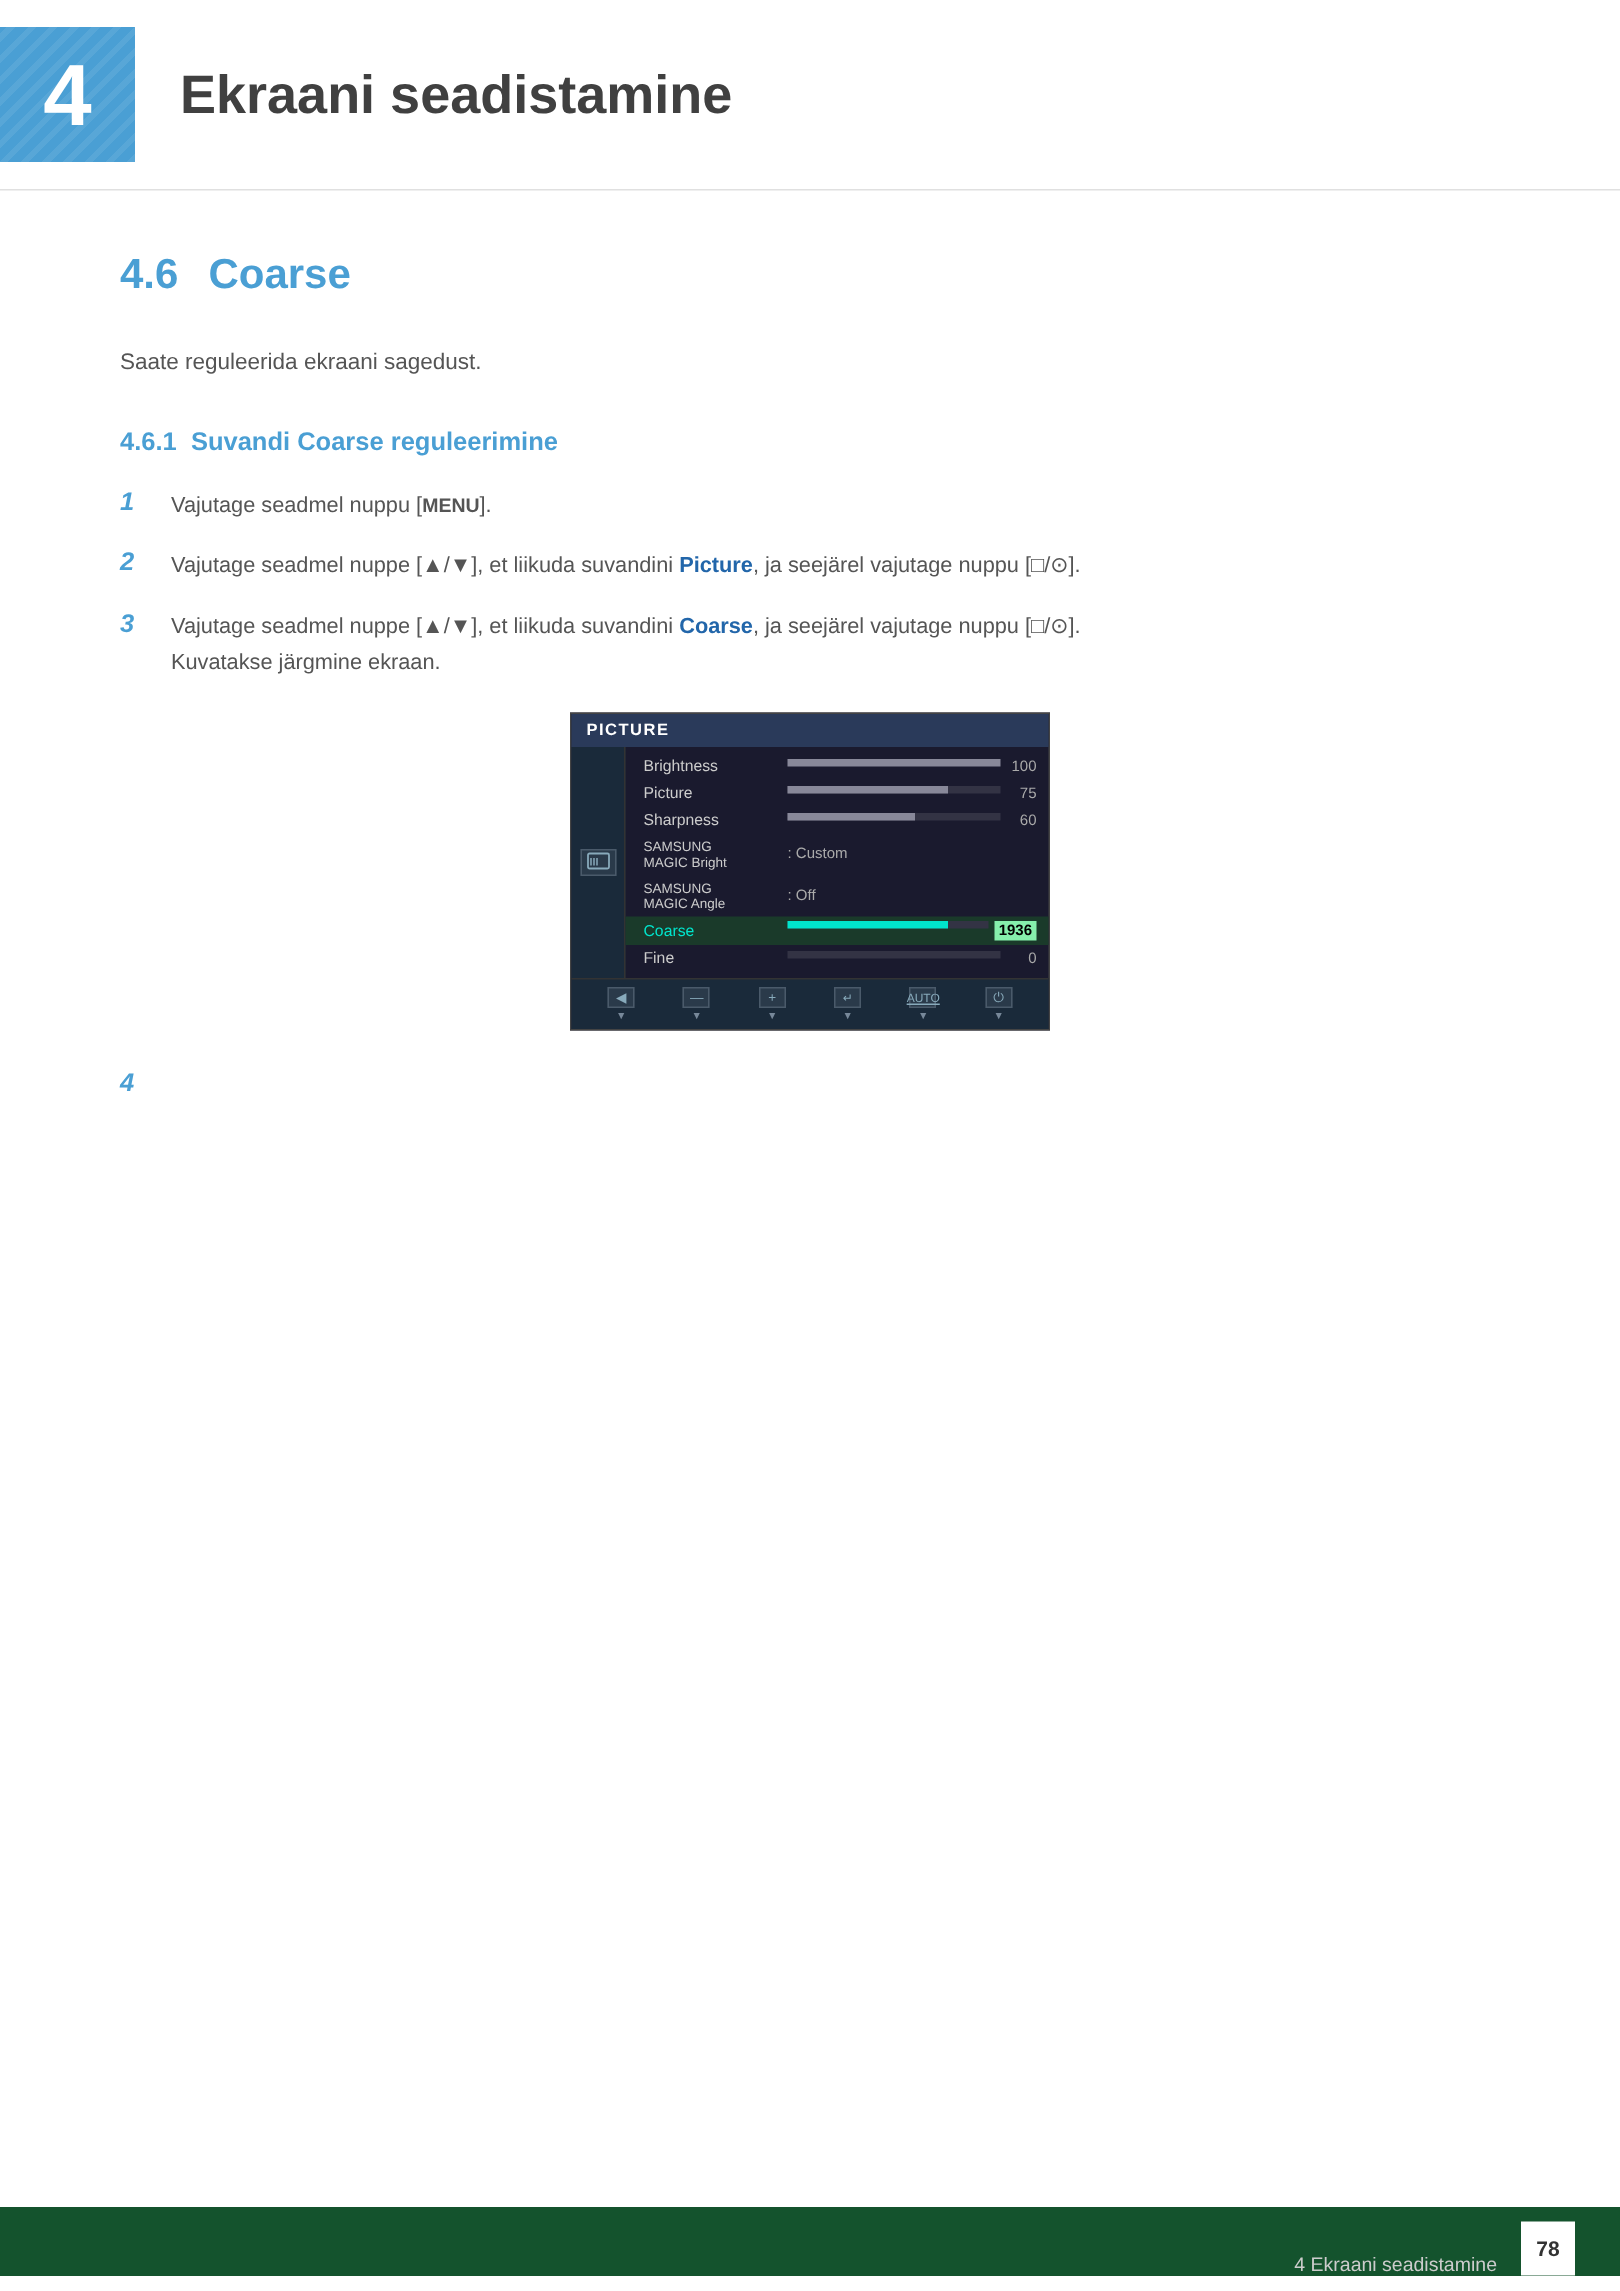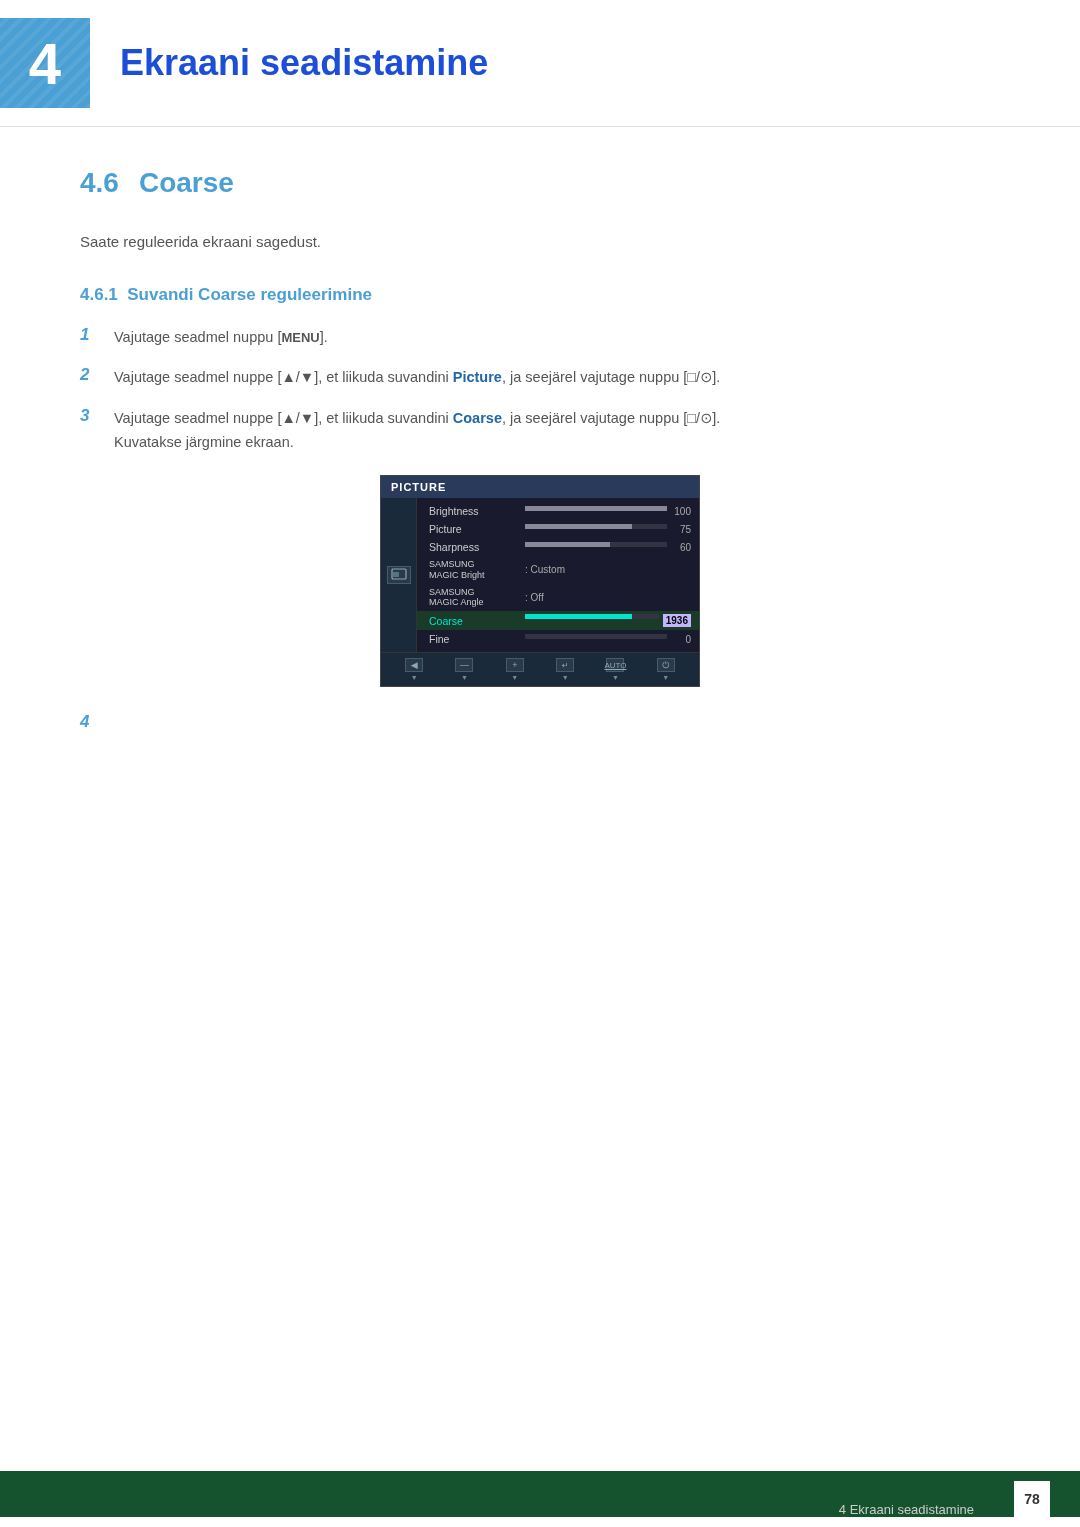--- a/index.html
+++ b/index.html
@@ -46,21 +46,21 @@
     .chapter-number {
       font-size: 58px;
       font-weight: bold;
       color: #ffffff;
       position: relative;
       z-index: 1;
     }
     .chapter-title {
       font-size: 36px;
       font-weight: bold;
-      color: #1d4ed8;
+      color: #404040;
     }
 
     
     .content {
       padding: 0 80px 100px 80px;
     }
 
     
     .section-heading {
       display: flex;
@@ -259,21 +259,21 @@
     .osd-bar-fill.cyan {
       background: #00e5cc;
     }
     .osd-bar-number {
       font-size: 10px;
       color: #aaaaaa;
       min-width: 20px;
       text-align: right;
     }
     .osd-bar-number.cyan {
-      background: #c4b5fd;
+      background: #86efac;
       color: #000000;
       padding: 1px 3px;
       font-weight: bold;
     }
     .osd-bottom-bar {
       background: #1a2a3a;
       display: flex;
       justify-content: space-around;
       align-items: center;
       padding: 5px 8px;
@@ -322,21 +322,20 @@
     .footer-page {
       background: #ffffff;
       color: #333333;
       font-size: 14px;
       font-weight: bold;
       width: 36px;
       height: 36px;
       display: flex;
       align-items: center;
       justify-content: center;
-      margin-left: 24px;
     }
   </style>
 </head>
 <body>
 
 <div class="header-banner">
   <div class="chapter-number-box">
     <span class="chapter-number">4</span>
   </div>
   <span class="chapter-title">Ekraani seadistamine</span>

